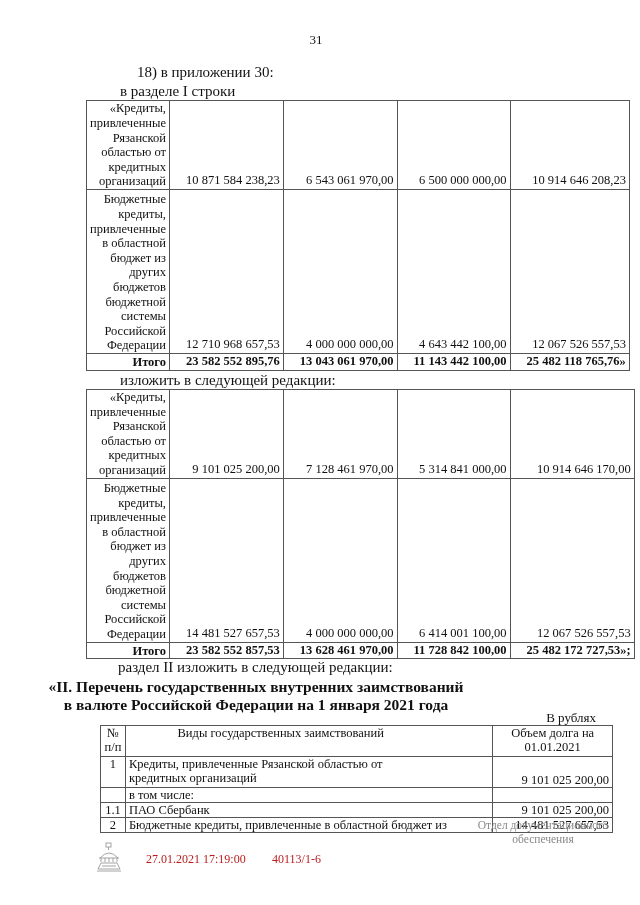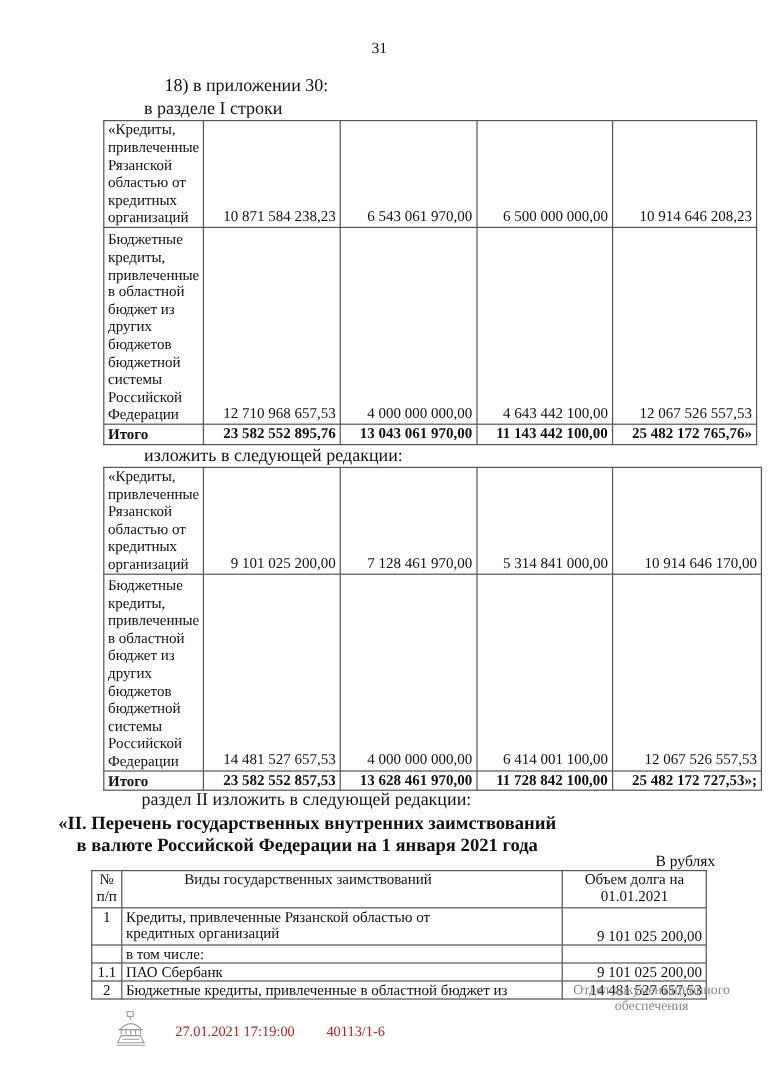--- a/index.html
+++ b/index.html
@@ -5,26 +5,26 @@
   html, body { margin: 0; padding: 0; background: #ffffff; }
   body {
     width: 640px; height: 905px; position: relative; overflow: hidden;
     font-family: "Liberation Serif", "DejaVu Serif", serif; color: #111;
   }
   .abs { position: absolute; }
   .page-num { left: 0; width: 632px; top: 32px; text-align: center; font-size: 13px; }
   .para { font-size: 15px; line-height: 17px; white-space: nowrap; }
   table { border-collapse: collapse; position: absolute; font-size: 12.5px; }
   td { border: 1px solid #555; padding: 0 3px; vertical-align: bottom; line-height: 14.6px; }
-  td.label { text-align: left; width: 80px; padding-left: 3px; }
+  td.label { text-align: right; width: 80px; padding-left: 3px; }
   td.num { text-align: right; white-space: nowrap; padding-bottom: 1px; padding-left: 16px; }
   tr.total td { font-weight: bold; }
   .t1 { left: 86px; top: 100px; width: 513px; }
   .t2 { left: 86px; top: 389px; width: 513px; }
-  .t3 { left: 76px; top: 725px; width: 513px; font-size: 12.5px; border-radius: 26px; }
+  .t3 { left: 100px; top: 725px; width: 513px; font-size: 12.5px; border-radius: 26px; }
   .t3 td { vertical-align: top; line-height: 14px; }
   .t3 td.c-no { width: 22px; text-align: center; padding: 0 1px; }
   .t3 td.c-name { text-align: left; }
   .t3 td.c-amt { width: 112px; text-align: center; }
   .t3 td.c-amt-val { text-align: right; vertical-align: bottom; }
   .heading { left: 0; width: 512px; text-align: center; font-weight: bold; font-size: 15.5px; line-height: 19px; }
   .units { right: 44px; top: 710px; font-size: 13px; text-align: center; }
   .footer { top: 852px; font-size: 12px; color: #b91c1c; }
   .footer-right { left: 468px; width: 150px; top: 818px; text-align: center; font-size: 11.5px; color: #888; line-height: 14px; }
   .logo { left: 96px; top: 842px; width: 26px; height: 30px; }
@@ -58,21 +58,21 @@
     <td class="num">12 710 968 657,53</td>
     <td class="num">4 000 000 000,00</td>
     <td class="num">4 643 442 100,00</td>
     <td class="num">12 067 526 557,53</td>
   </tr>
   <tr class="total" style="height:16px;">
     <td class="label">Итого</td>
     <td class="num">23 582 552 895,76</td>
     <td class="num">13 043 061 970,00</td>
     <td class="num">11 143 442 100,00</td>
-    <td class="num">25 482 172 765,76»</td>
+    <td class="num">25 482 118 765,76»</td>
   </tr>
 </tbody>
   </table>
 
 <div class="abs para" style="left:120px; top:372px;">изложить в следующей редакции:</div>
 
 <table class="t2">
   <colgroup>
       <col style="width:87px">
       <col style="width:99px">

